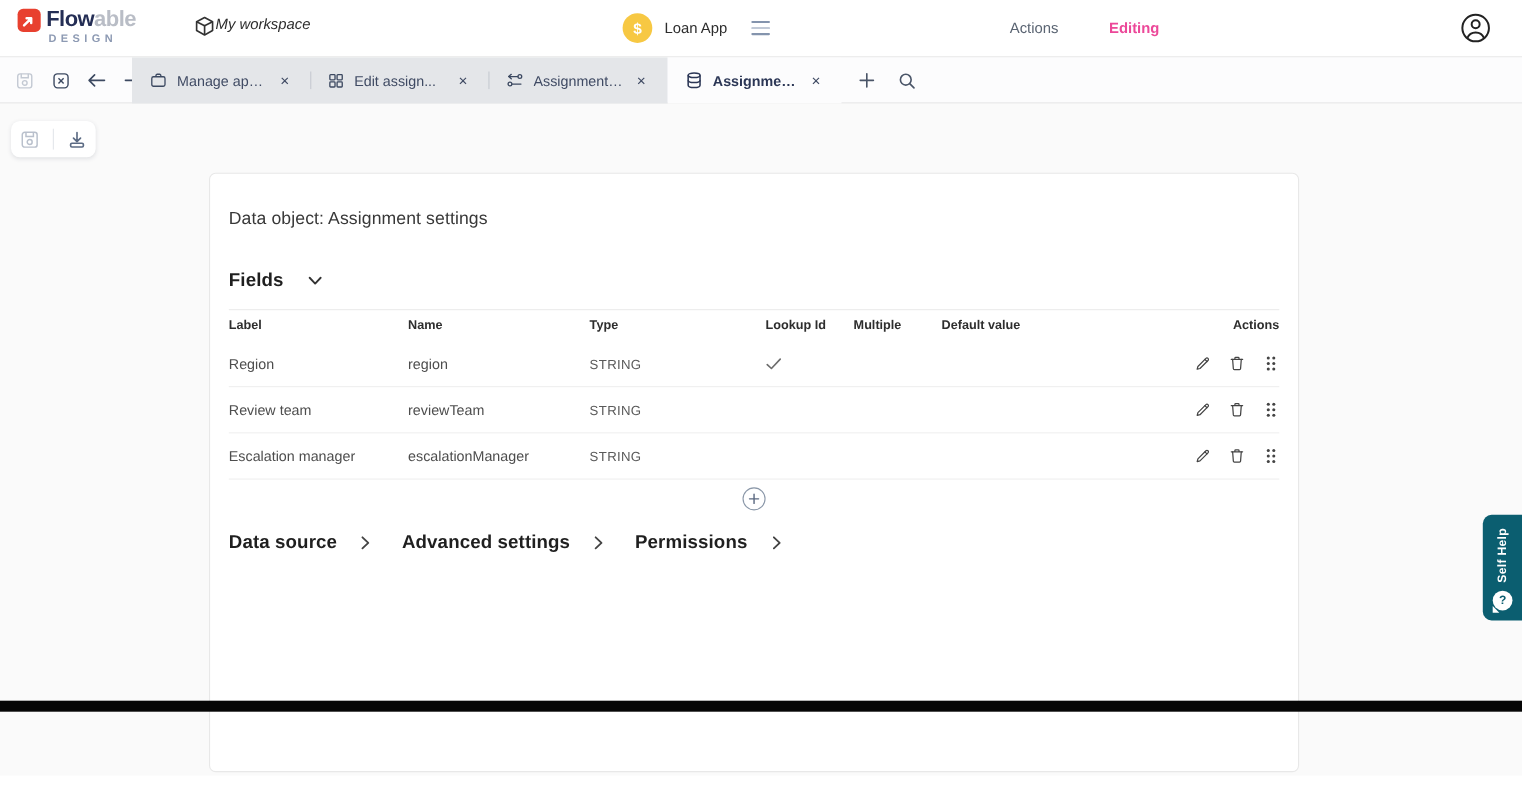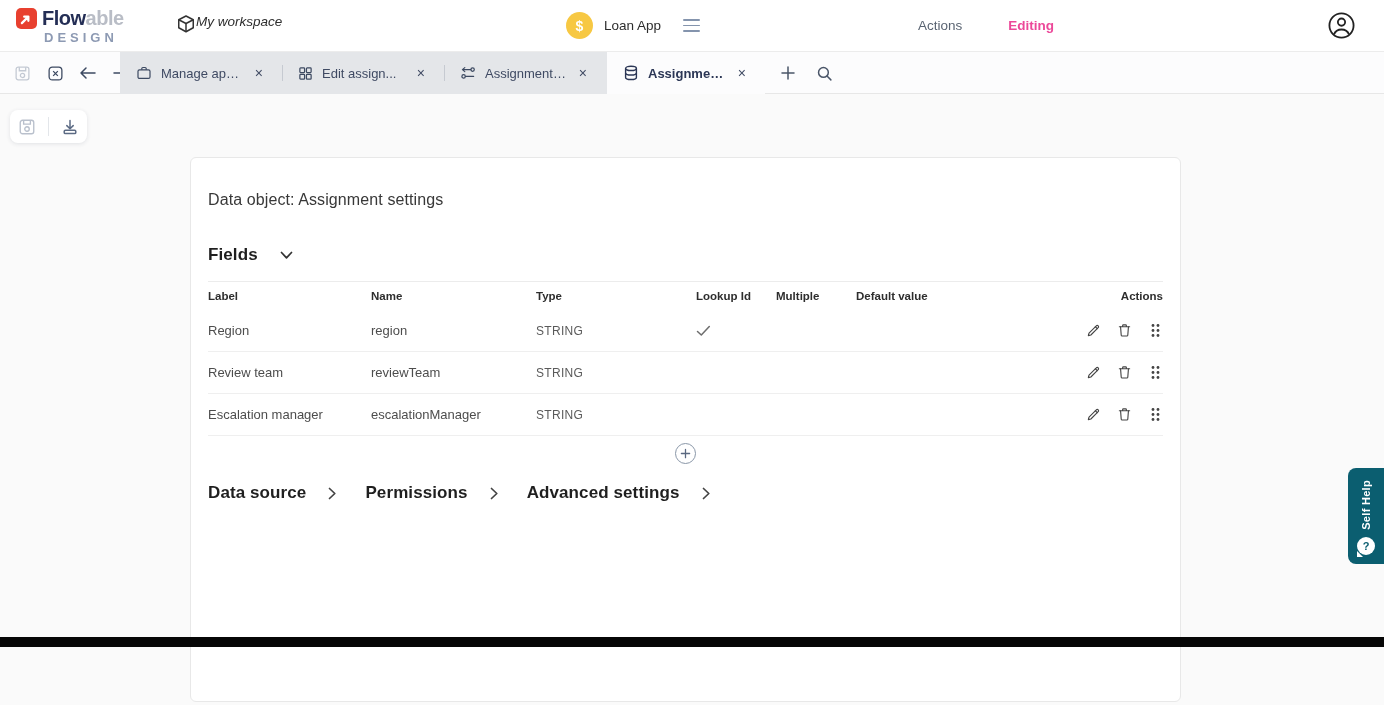--- a/index.html
+++ b/index.html
@@ -10,21 +10,21 @@
   
   .header { position: absolute; top: 0; left: 0; width: 1384px; height: 52px;
             background: #ffffff; border-bottom: 1px solid #ececec; z-index: 5; }
   .logo { position: absolute; left: 16px; top: 7px; width: 130px; }
   .logo-row { display: flex; align-items: center; gap: 5px; }
   .logo-mark { width: 21px; height: 21px; background: #e8402f; border-radius: 5px;
                display: flex; align-items: center; justify-content: center; }
   .logo-word { font-size: 20px; font-weight: 700; letter-spacing: -0.5px; line-height: 22px; }
   .logo-word .b1 { color: #242e55; }
   .logo-word .b2 { color: #b9bdc6; font-weight: 700; }
-  .logo-sub { font-size: 13px; letter-spacing: 4px; color: #8d9ab3; font-weight: 600;
+  .logo-sub { font-size: 10px; letter-spacing: 4px; color: #8d9ab3; font-weight: 600;
               margin-left: 28px; margin-top: 1px; }
 
   .workspace { position: absolute; left: 176px; top: 14px; display: flex; 
                cursor: pointer; font-style: italic; }
   .workspace-label { font-size: 13.5px; color: #2d2d2d; font-weight: 500; }
 
   .app-switch { position: absolute; left: 566px; top: 12px; display: flex; align-items: center; gap: 11px; }
   .app-badge { width: 27px; height: 27px; border-radius: 50%; background: #f7c843;
                color: #fff; font-weight: 700; font-size: 14px; display: flex;
                align-items: center; justify-content: center; }
@@ -412,35 +412,35 @@
       <div class="collapsed-sections">
         <div class="section-head">
           <span class="sec-label">Data source</span>
           <span>
             <svg width="9" height="13" viewBox="0 0 9 13" fill="none" stroke="#444" stroke-width="1.7" stroke-linecap="round" stroke-linejoin="round">
                 <path d="M1.5 1.5 L6.8 6.5 L1.5 11.5"></path>
               </svg>
           </span>
         </div>
         <div class="section-head">
+          <span class="sec-label">Advanced settings</span>
+          <span>
+            <svg width="9" height="13" viewBox="0 0 9 13" fill="none" stroke="#444" stroke-width="1.7" stroke-linecap="round" stroke-linejoin="round">
+                <path d="M1.5 1.5 L6.8 6.5 L1.5 11.5"></path>
+              </svg>
+          </span>
+        </div>
+        <div class="section-head">
           <span class="sec-label">Permissions</span>
           <span>
             <svg width="9" height="13" viewBox="0 0 9 13" fill="none" stroke="#444" stroke-width="1.7" stroke-linecap="round" stroke-linejoin="round">
                 <path d="M1.5 1.5 L6.8 6.5 L1.5 11.5"></path>
               </svg>
           </span>
         </div>
-        <div class="section-head">
-          <span class="sec-label">Advanced settings</span>
-          <span>
-            <svg width="9" height="13" viewBox="0 0 9 13" fill="none" stroke="#444" stroke-width="1.7" stroke-linecap="round" stroke-linejoin="round">
-                <path d="M1.5 1.5 L6.8 6.5 L1.5 11.5"></path>
-              </svg>
-          </span>
-        </div>
       </div>
     </section>
   </main>
 
   <aside class="self-help">
     <span class="self-help-label">Self Help</span>
     <span class="help-bubble">?</span>
   </aside>
 
   <div class="bottom-bar"></div>

